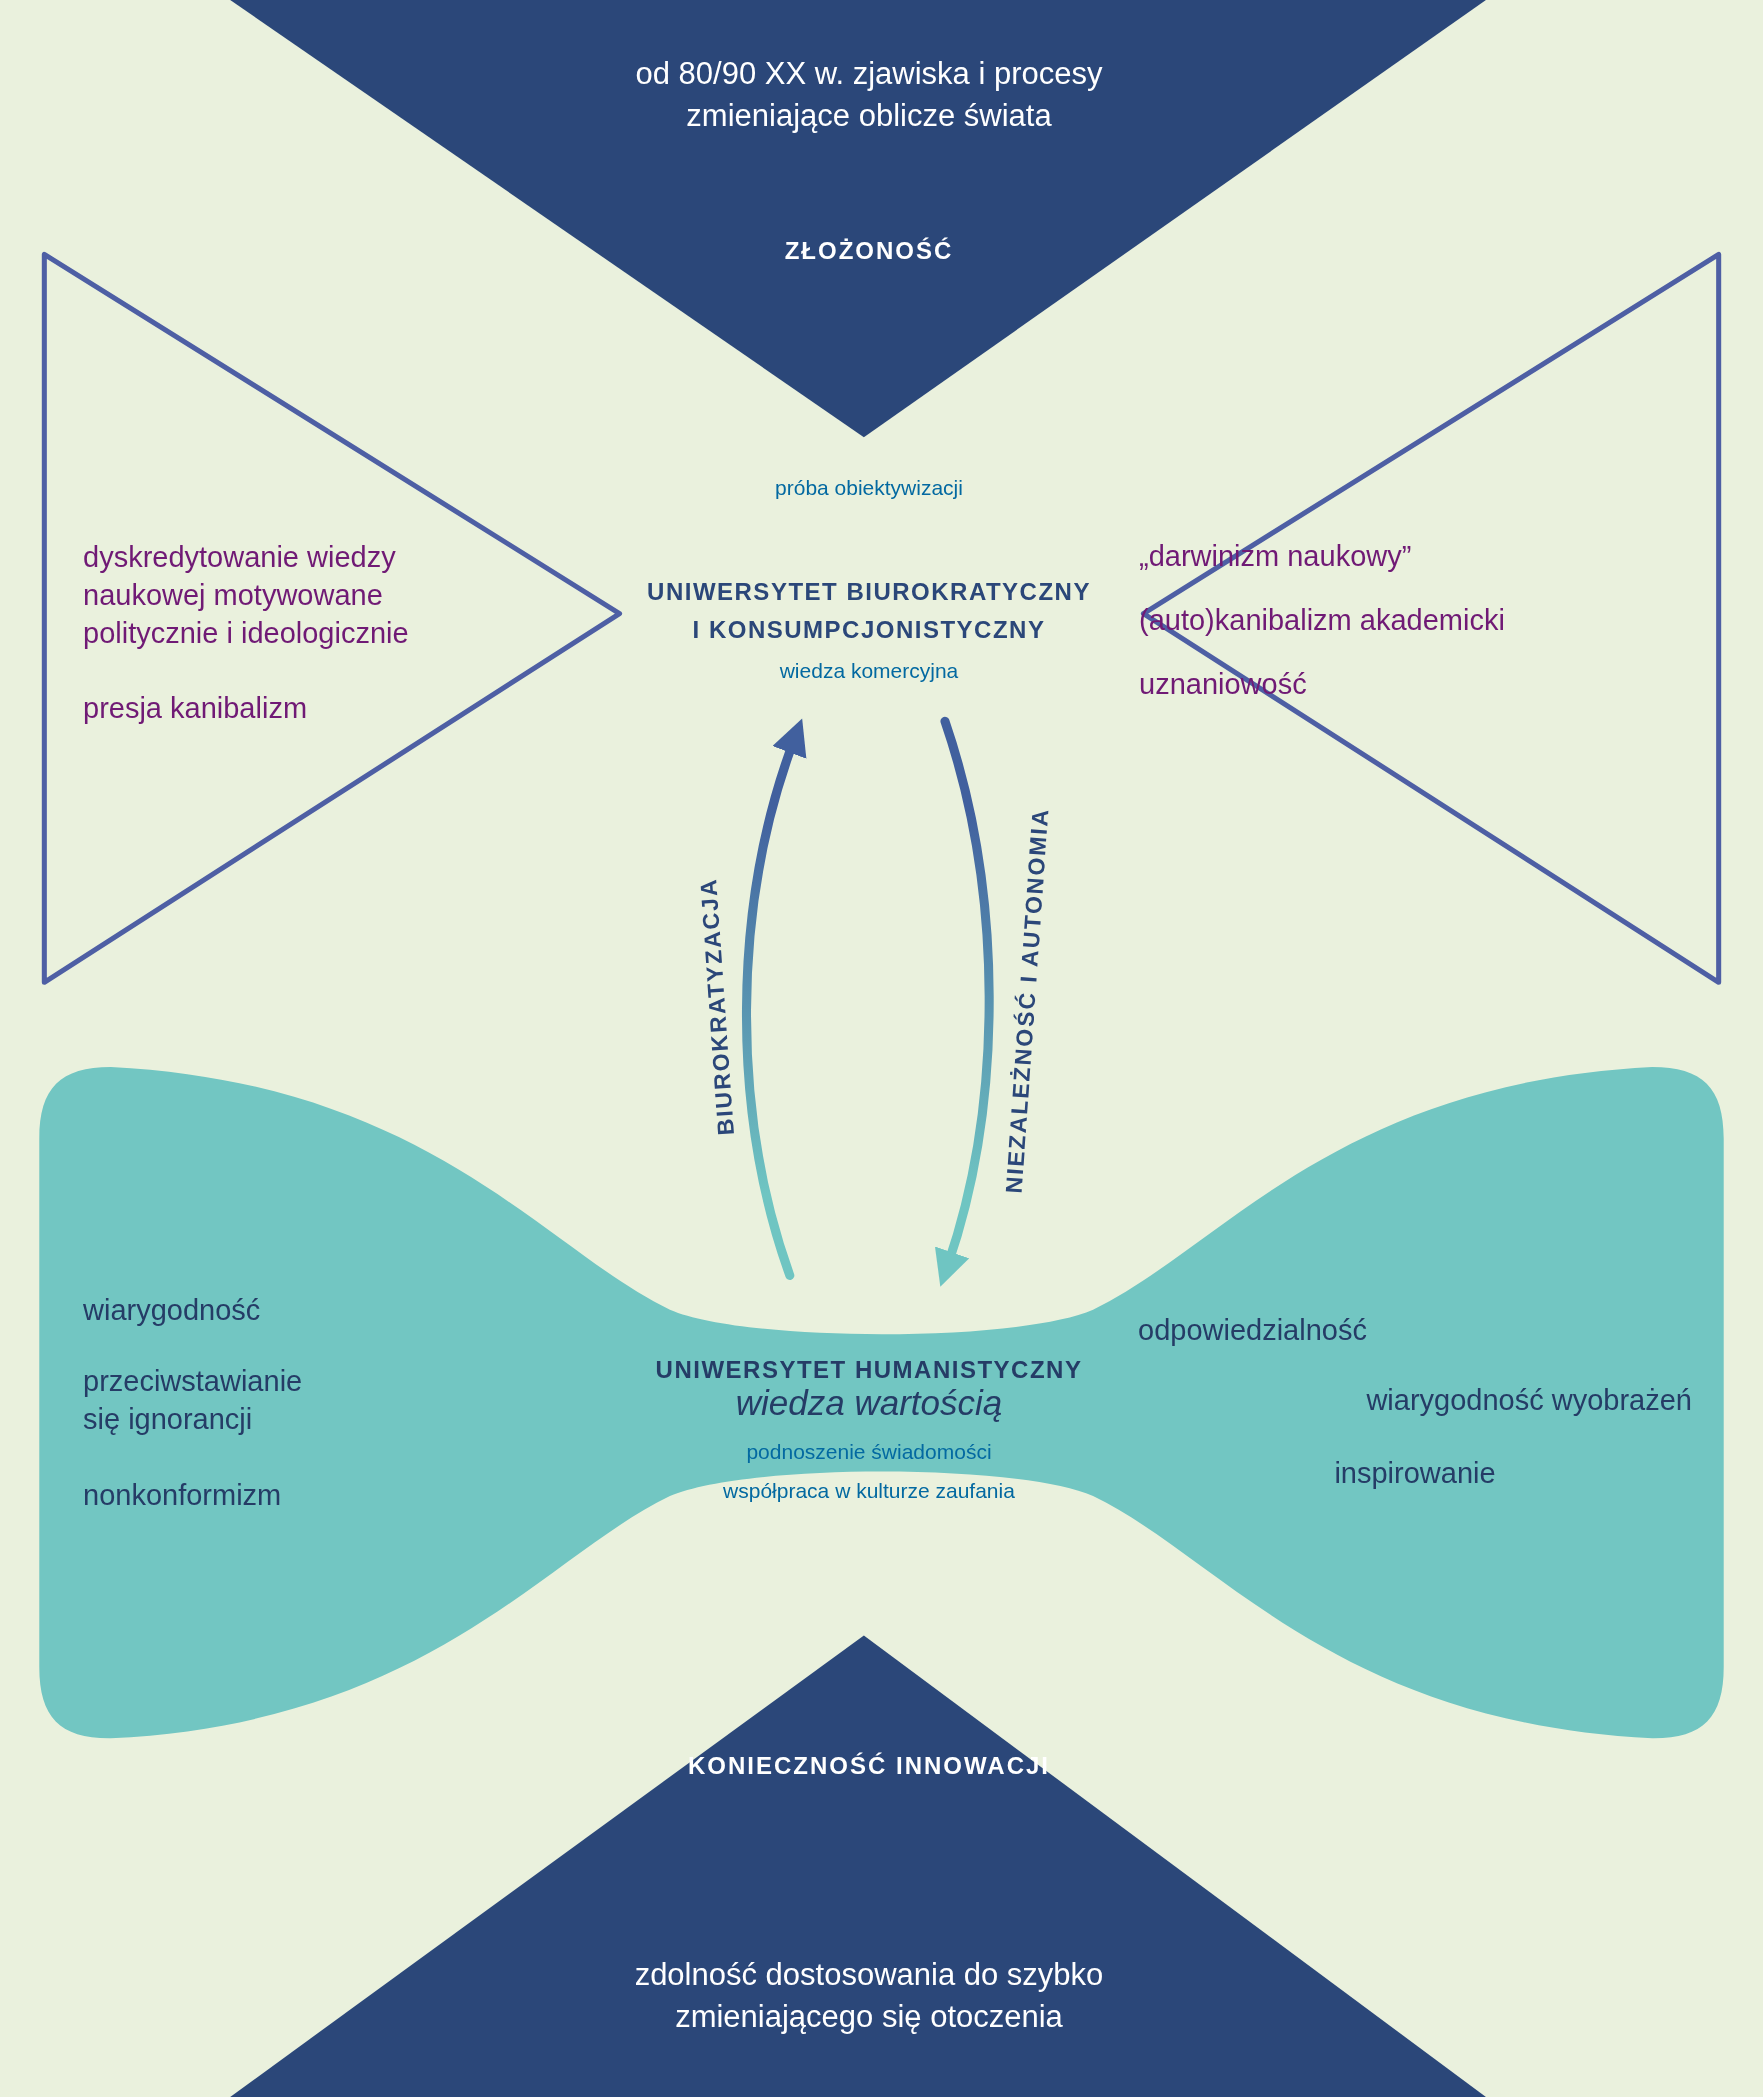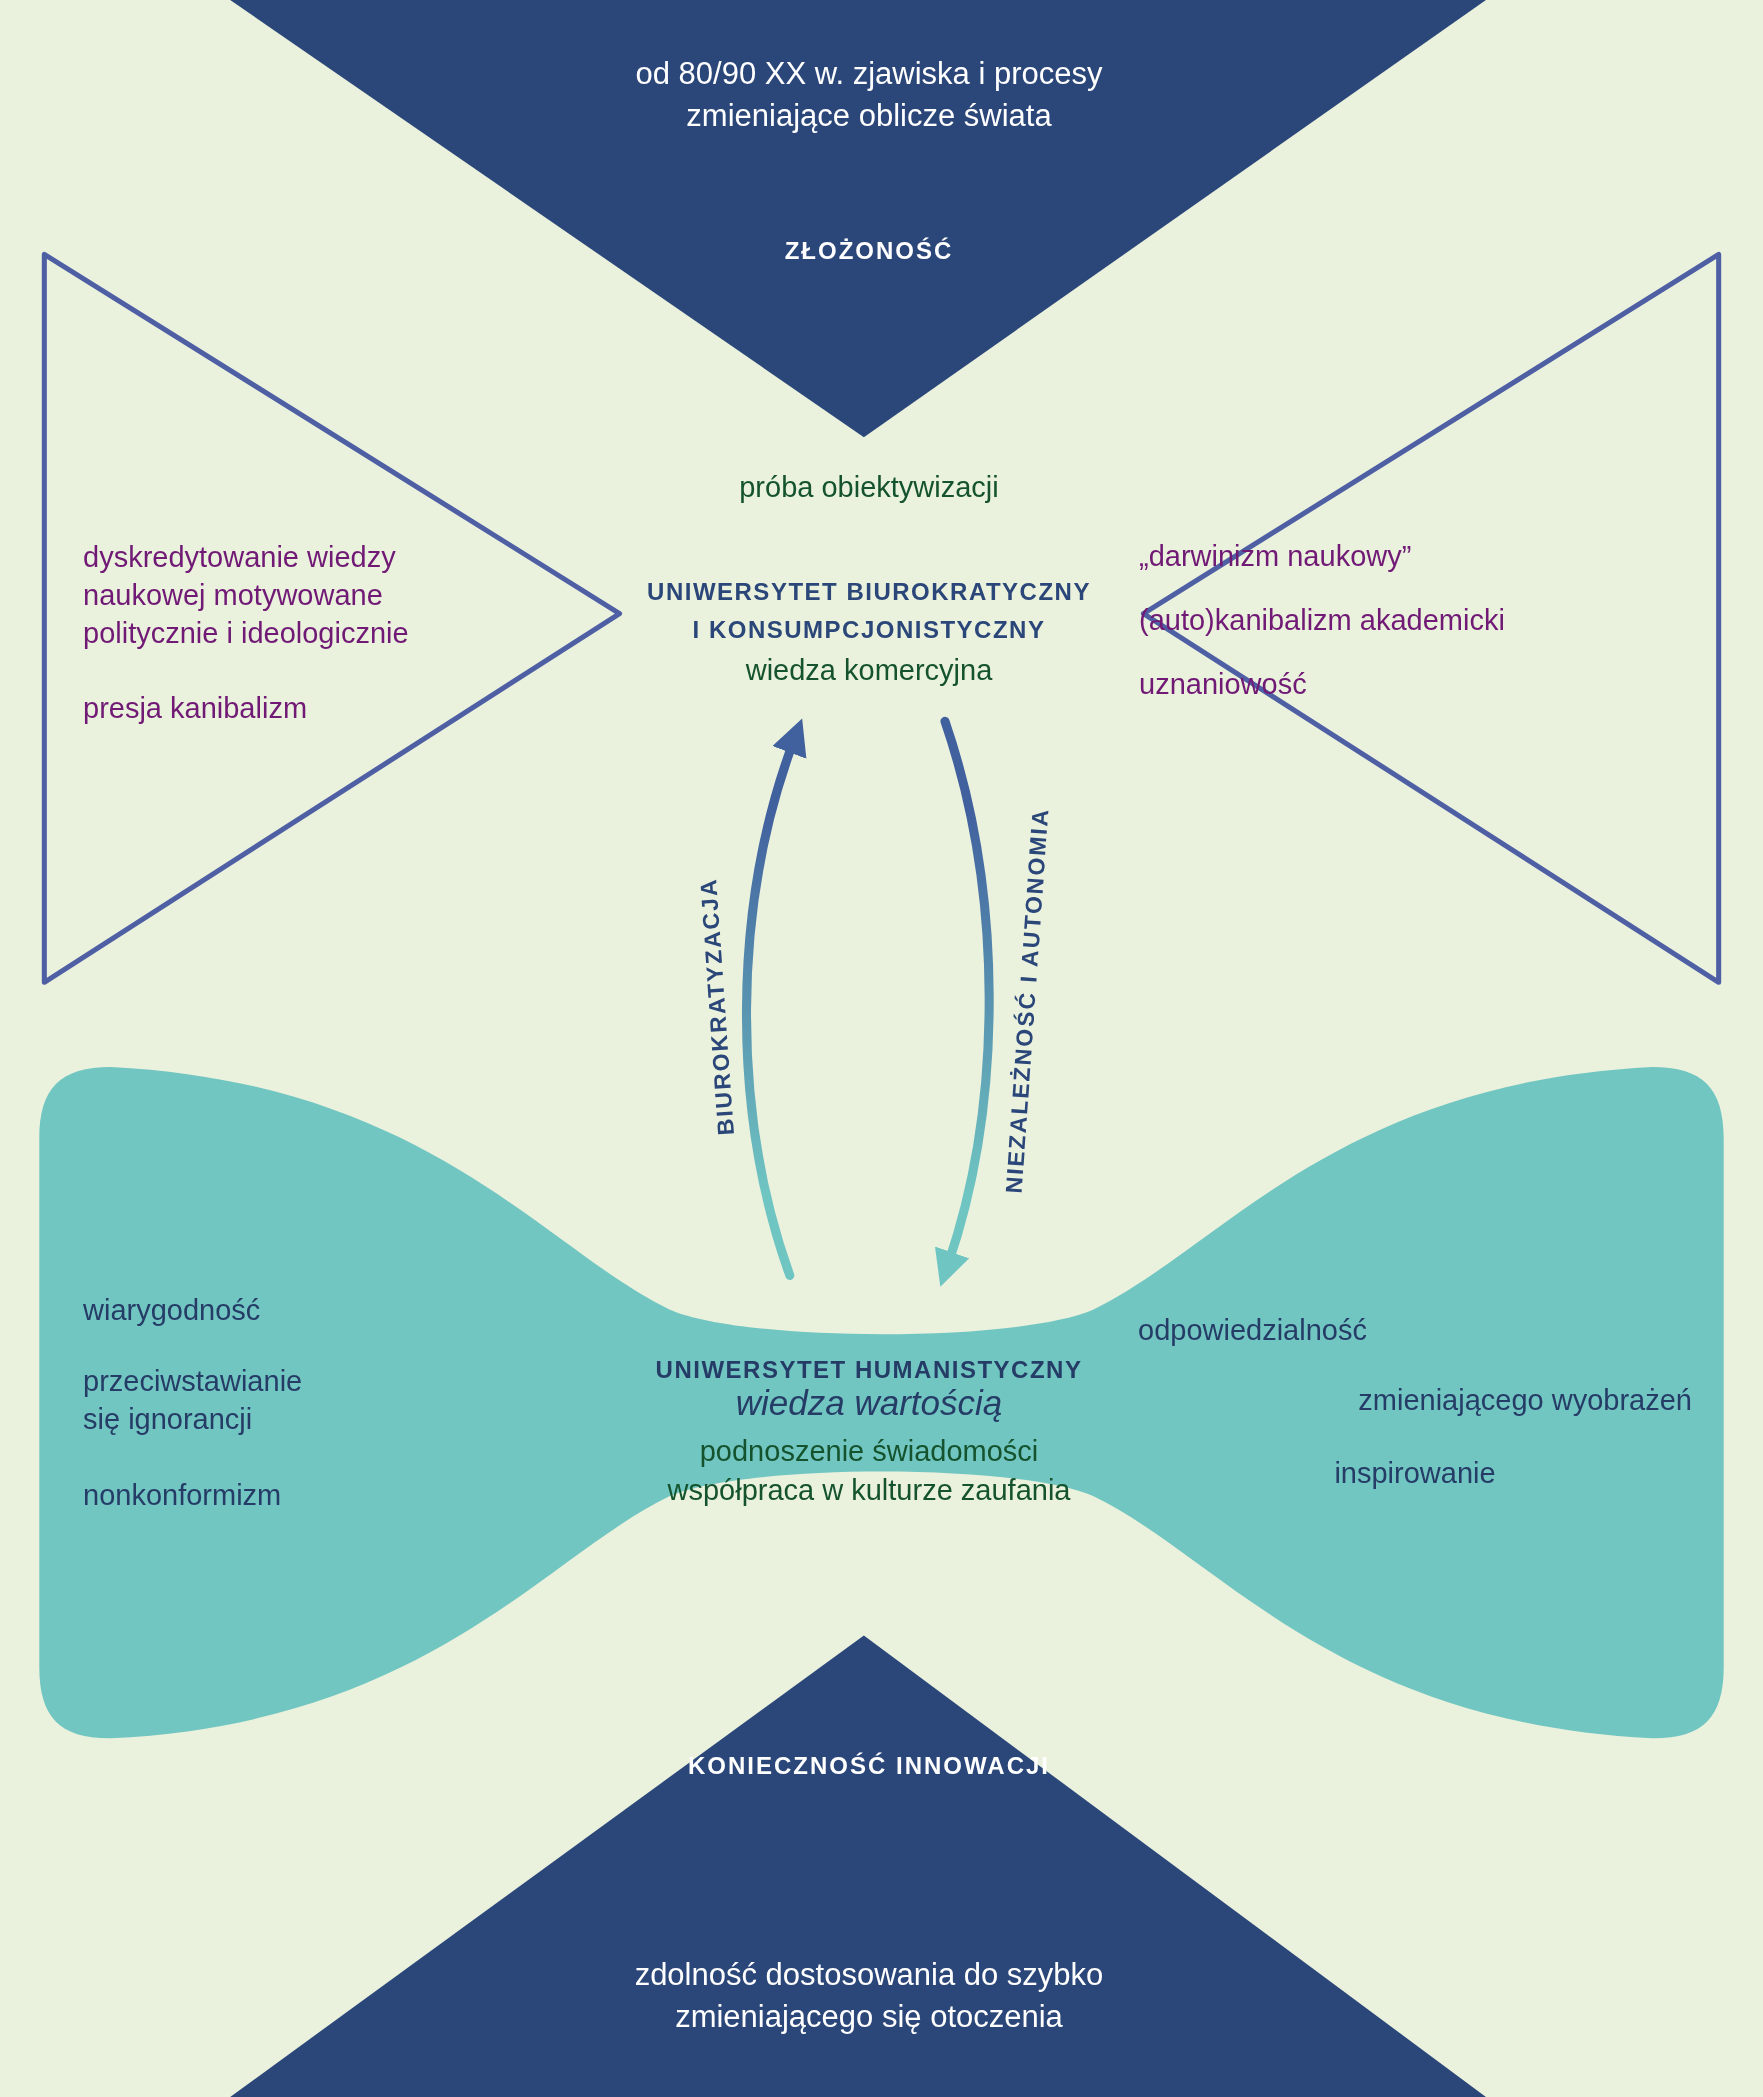--- a/index.html
+++ b/index.html
@@ -37,22 +37,22 @@
     letter-spacing: 2px;
   }
   .caps-navy {
     color: #2b4779;
     font-size: 24px;
     font-weight: 700;
     letter-spacing: 1.5px;
     line-height: 38px;
   }
   .body-navy {
-    color: #14532d;
-    font-size: 29px;
+    color: #0369a1;
+    font-size: 21px;
     line-height: 39px;
     font-weight: 500;
   }
   .indigo-text {
     color: #701a75;
     font-size: 29px;
     line-height: 38px;
     font-weight: 500;
   }
   .teal-dark-text {
@@ -150,21 +150,21 @@
   <div class="txt teal-dark-text" style="left:83px; top:1362px; width:453px;">
     <div>przeciwstawianie</div>
     <div>się ignorancji</div>
   </div>
   <div class="txt teal-dark-text" style="left:83px; top:1476px; width:453px;">nonkonformizm</div>
 
   <div class="txt center-col caps-navy" style="top:1351px; color:#253c66;">UNIWERSYTET HUMANISTYCZNY</div>
   <div class="txt center-col teal-dark-text" style="top:1384px; font-size:35px;font-style:italic;">wiedza wartością</div>
 
   <div class="txt teal-dark-text" style="right:107px; top:1311px; width:554px; text-align:left;">odpowiedzialność</div>
-  <div class="txt teal-dark-text" style="right:107px; top:1381px; width:554px; text-align:right;">zmieniającego wyobrażeń</div>
+  <div class="txt teal-dark-text" style="right:107px; top:1381px; width:554px; text-align:right;">wiarygodność wyobrażeń</div>
   <div class="txt teal-dark-text" style="right:107px; top:1454px; width:554px; text-align:center;">inspirowanie</div>
 
   <div class="txt center-col body-navy" style="top:1432px;">
     <div>podnoszenie świadomości</div>
     <div>współpraca w kulturze zaufania</div>
   </div>
 
   <div class="txt center-col caps-white" style="top:1752px;">KONIECZNOŚĆ  INNOWACJI</div>
   <div class="txt center-col white-heading" style="top:1954px;">
     <div>zdolność dostosowania do szybko</div>

